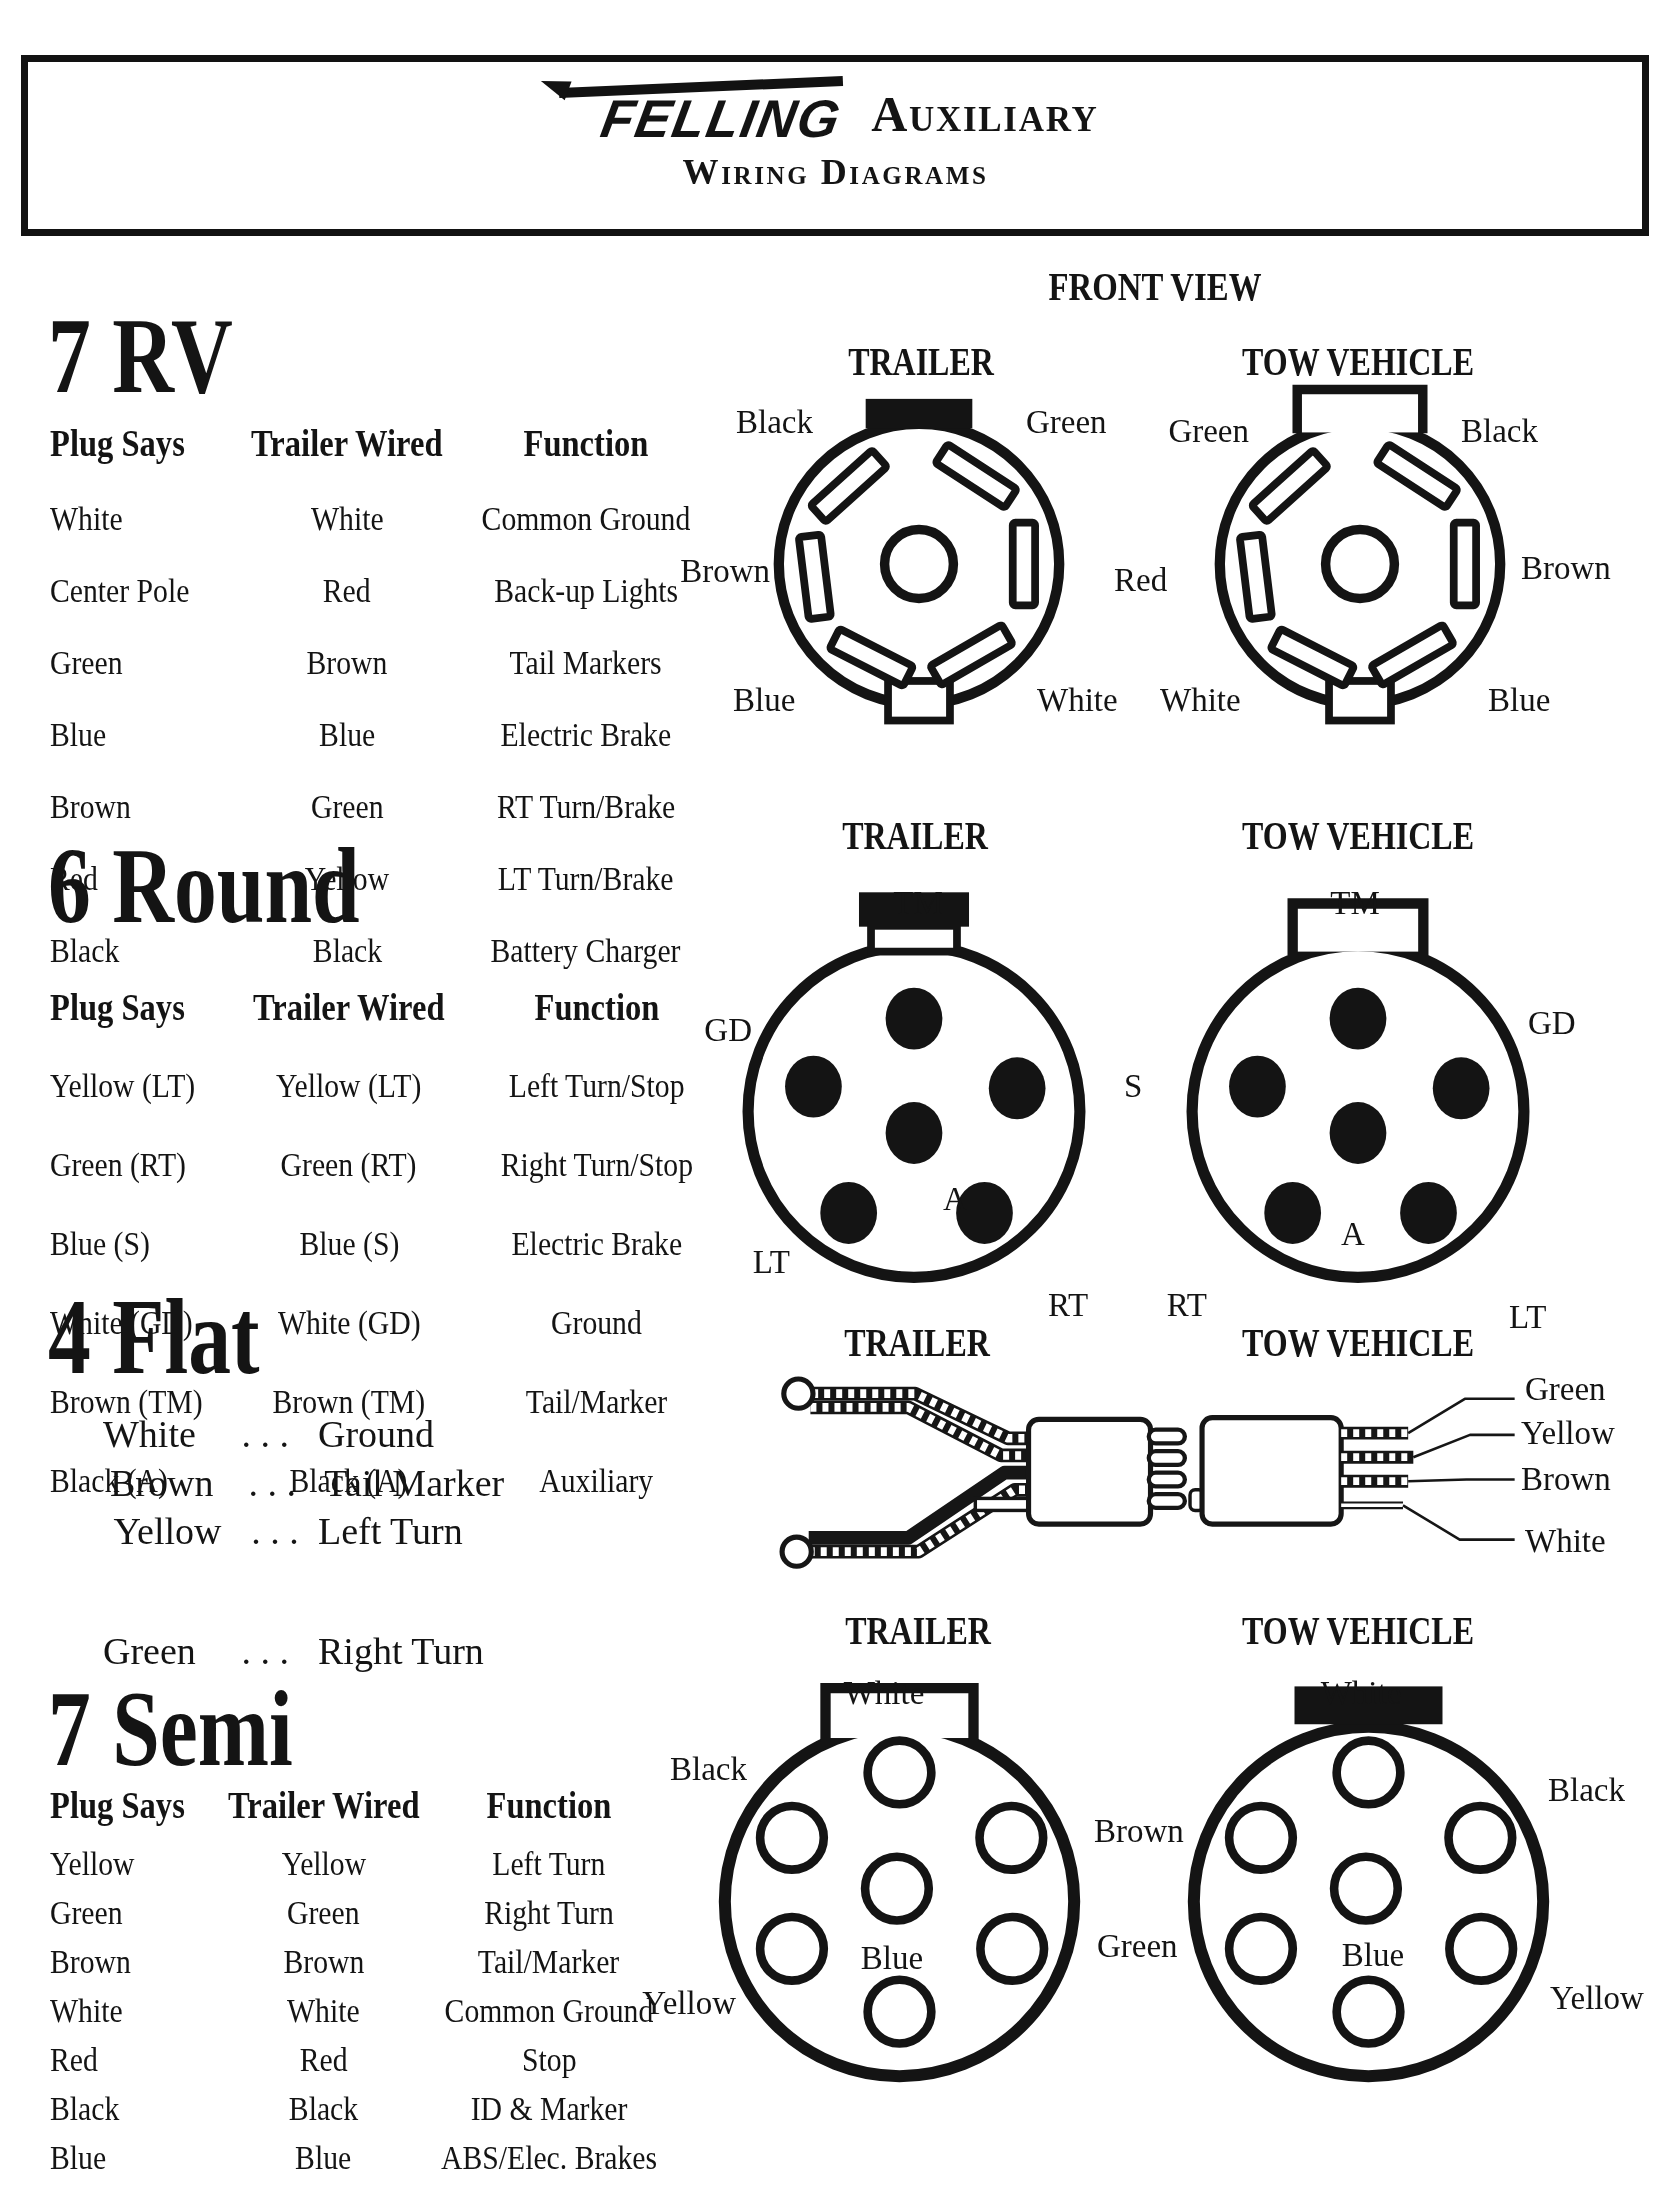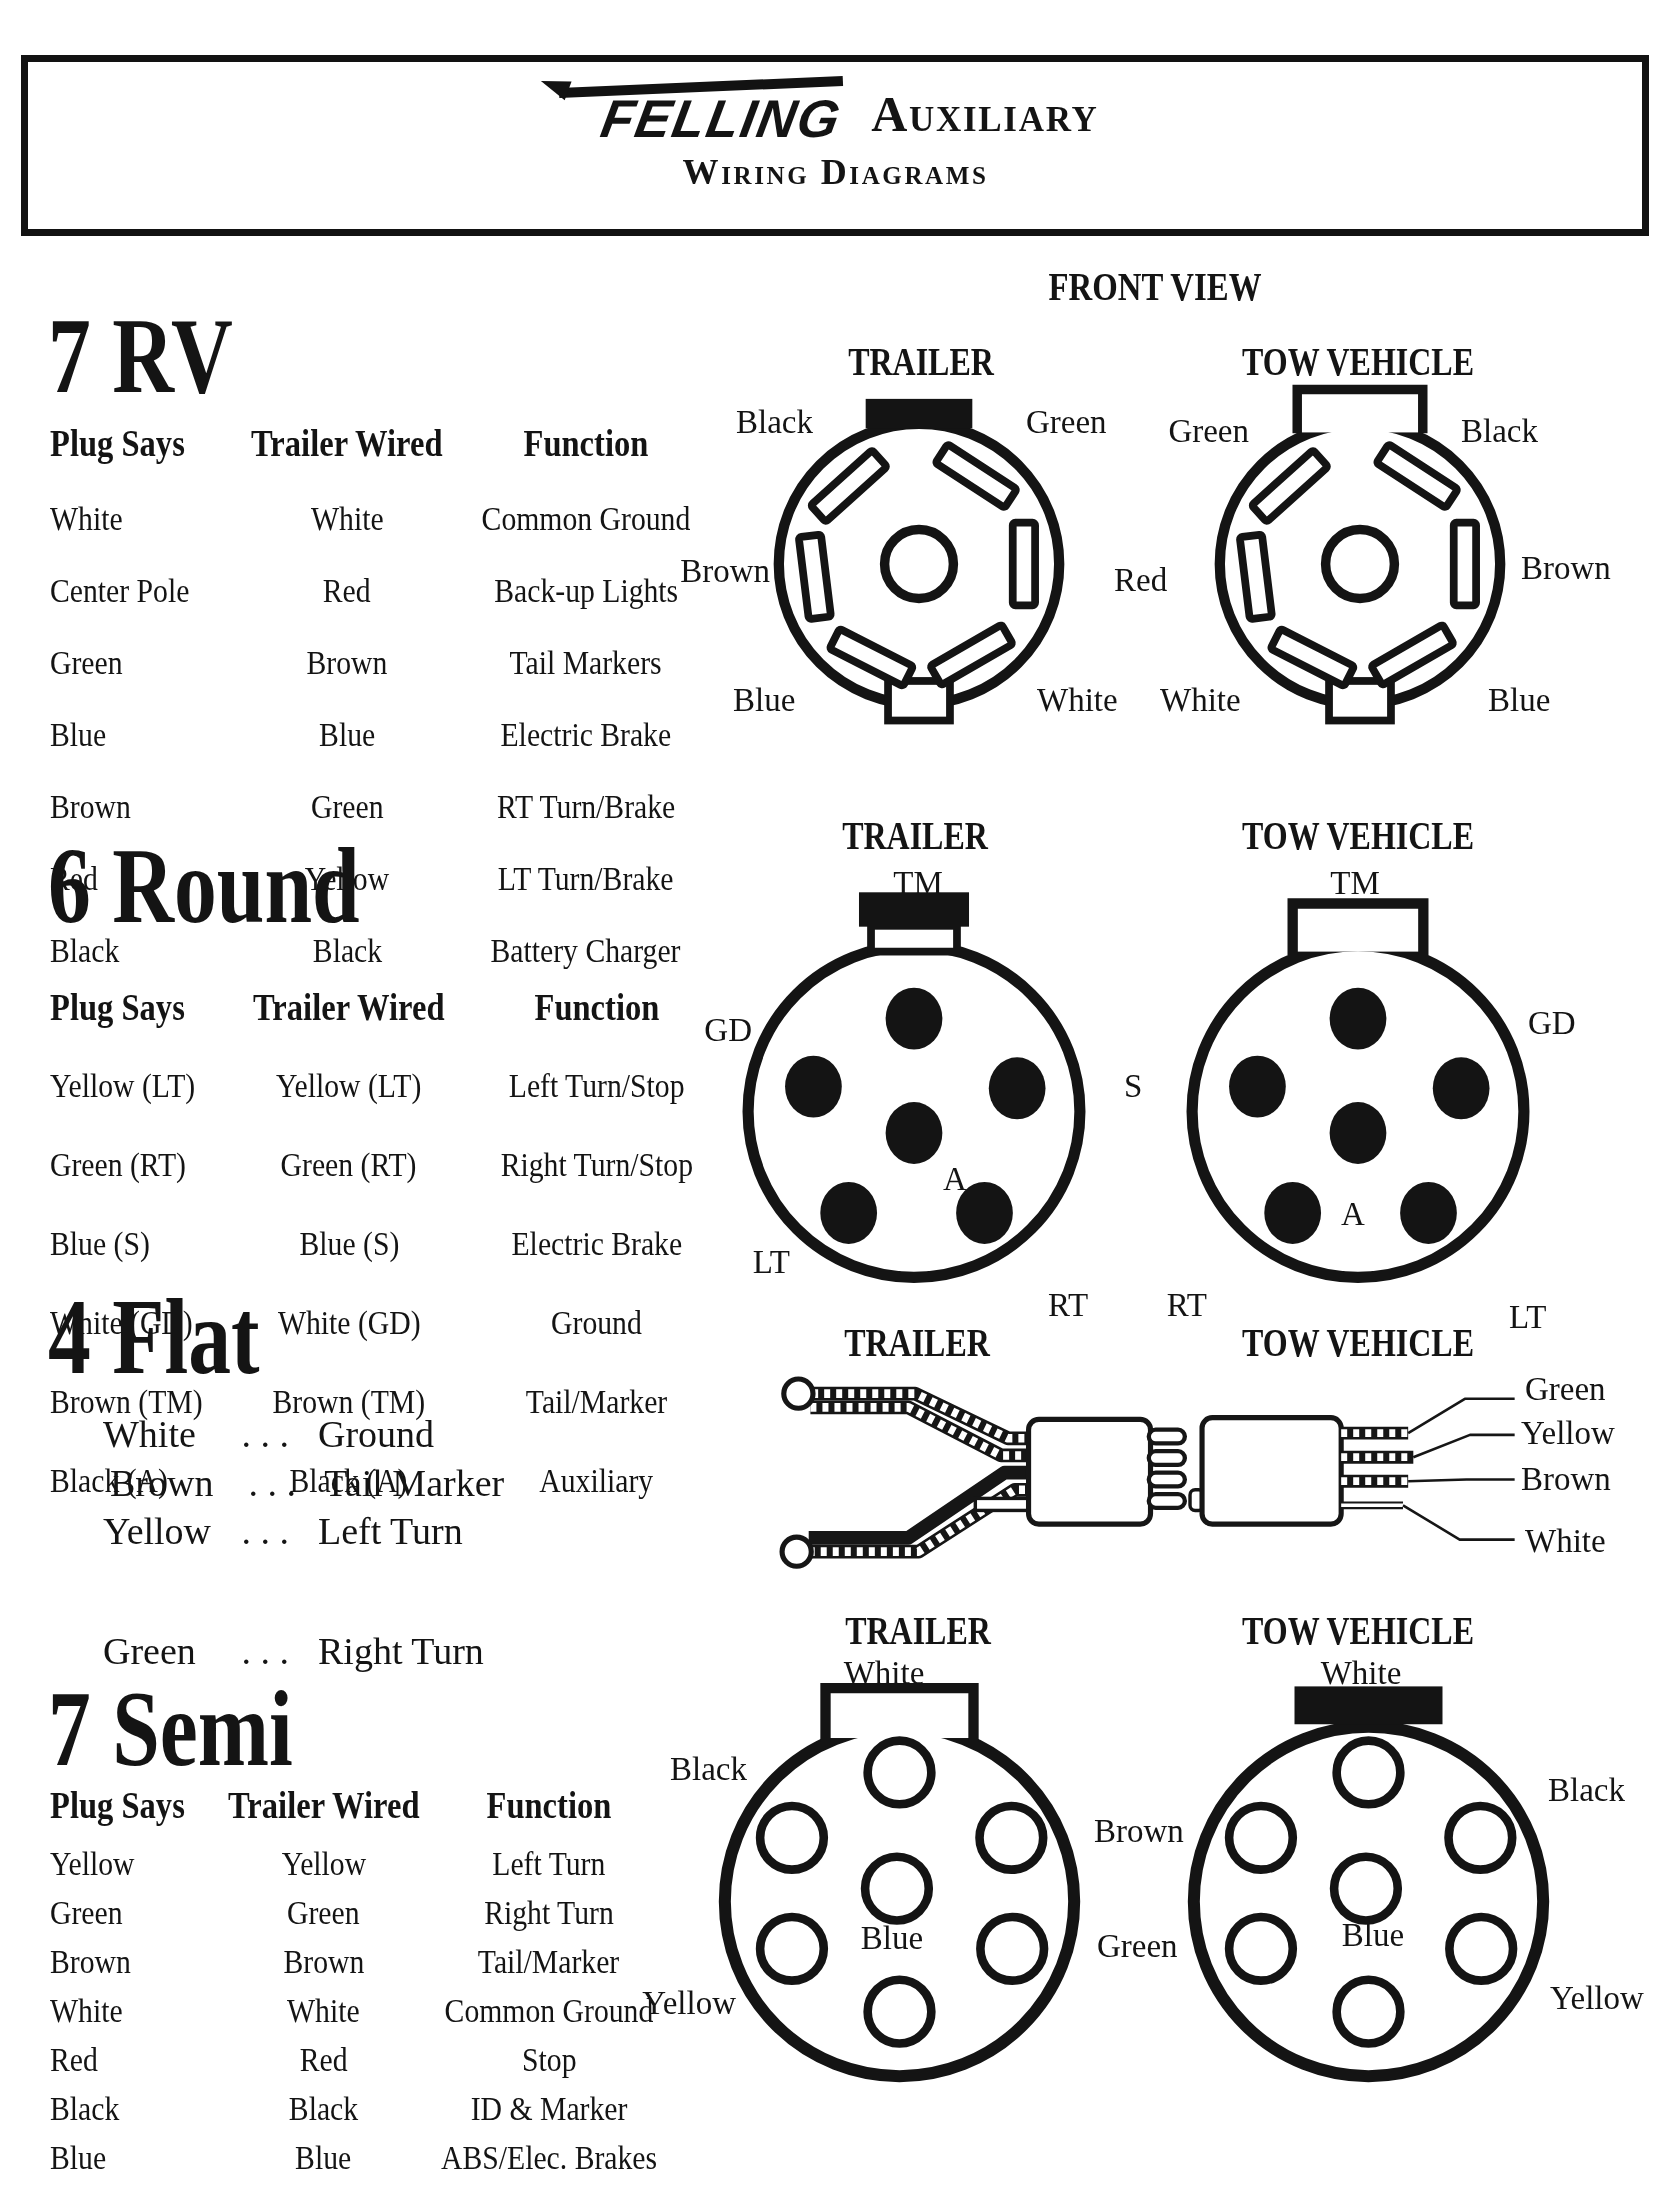--- a/index.html
+++ b/index.html
@@ -28,21 +28,21 @@
   .tbl{position:absolute;display:grid;}
   .tbl .hc{font-weight:bold;font-size:37px;align-self:center;white-space:nowrap;transform:scaleX(.88);transform-origin:center;}
   .tbl .cell{font-size:33px;align-self:center;white-space:nowrap;transform:scaleX(.9);transform-origin:center;}
   .tbl .c1{justify-self:start;transform-origin:left center;}
   .tbl .c2,.tbl .c3{justify-self:center;}
   .tbl.rv{left:50px;top:404px;grid-template-columns:172px 250px 228px;grid-template-rows:79px repeat(7,72px);}
   .tbl.round{left:50px;top:968px;grid-template-columns:172px 254px 241px;grid-template-rows:79px repeat(6,79px);}
   .tbl.semi{left:50px;top:1771px;grid-template-columns:151px 245px 206px;grid-template-rows:69px repeat(7,49px);}
   
   .pl{font-size:33px;line-height:1;white-space:nowrap;}
-  .ctr{transform:translateX(-50%);}
+  .ctr{transform:translateX(-50%);margin-top:20px;}
   .ra{width:129px;text-align:right;}
   
   .flat-line{font-size:38px;line-height:1;white-space:nowrap;}
   .flat-color{display:inline-block;width:129px;}
   .flat-sep{display:inline-block;width:67px;}
   svg{position:absolute;overflow:visible;}
 </style>
 </head>
 <body>
 
@@ -210,21 +210,21 @@
 <div class="abs flat-line" style="left:103px;top:1415px;">
   <span class="flat-color">White</span>
   <span class="flat-sep">. . .</span>
   <span>Ground</span>
 </div>
 <div class="abs flat-line" style="left:110px;top:1464px;">
   <span class="flat-color">Brown</span>
   <span class="flat-sep">. . .</span>
   <span>Tail Marker</span>
 </div>
-<div class="abs flat-line" style="left:103px;top:1512px;">
+<div class="abs flat-line" style="left:103px;top:1512px;text-align:center;">
   <span class="flat-color">Yellow</span>
   <span class="flat-sep">. . .</span>
   <span>Left Turn</span>
 </div>
 <div class="abs flat-line" style="left:103px;top:1632px;">
   <span class="flat-color">Green</span>
   <span class="flat-sep">. . .</span>
   <span>Right Turn</span>
 </div>
 

